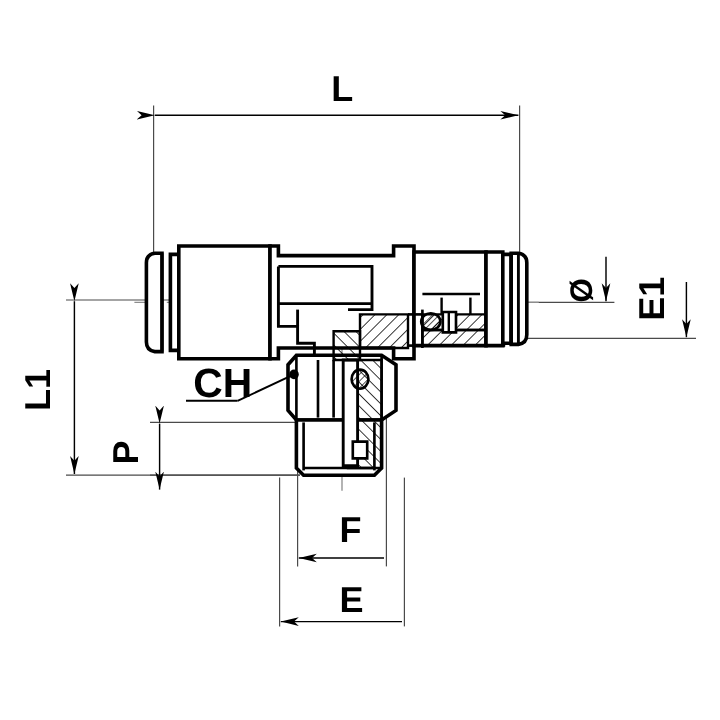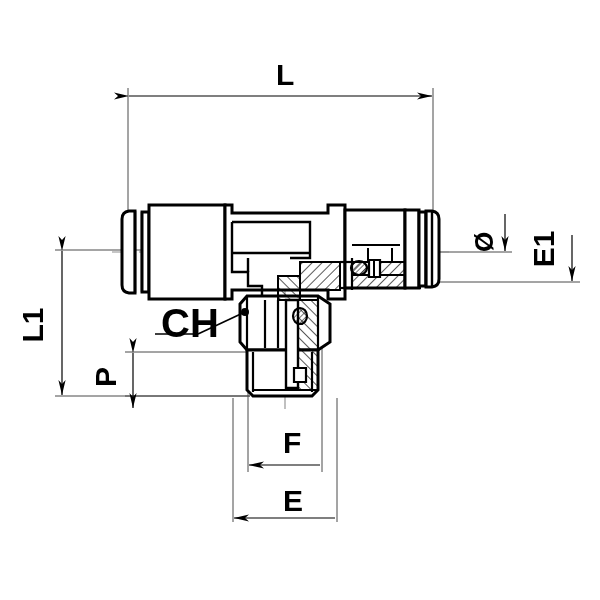--- a/index.html
+++ b/index.html
@@ -211,21 +211,21 @@
     </g>
 
   </svg>
 
   <div class="dim-label" style="left:276px; top:60px; font-size:30px;">L</div>
 
   <div class="dim-label" style="left:15px; top:310px; font-size:30px; transform:rotate(-90deg); transform-origin:center center;">L1</div>
 
   <div class="dim-label" style="left:96px; top:362px; font-size:30px; transform:rotate(-90deg); transform-origin:center center;">P</div>
 
-  <div class="dim-label" style="left:161px; top:303px; font-size:40px;">CH</div>
+  <div class="dim-label" style="left:161px; top:303px; font-size:34px;">CH</div>
 
   <div class="dim-label" style="left:474px; top:229px; font-size:26px; transform:rotate(-90deg); transform-origin:center center;">Ø</div>
 
   <div class="dim-label" style="left:526px; top:234px; font-size:30px; transform:rotate(-90deg); transform-origin:center center;">E1</div>
 
   <div class="dim-label" style="left:283px; top:428px; font-size:30px;">F</div>
 
   <div class="dim-label" style="left:283px; top:486px; font-size:30px;">E</div>
 
 </div>

